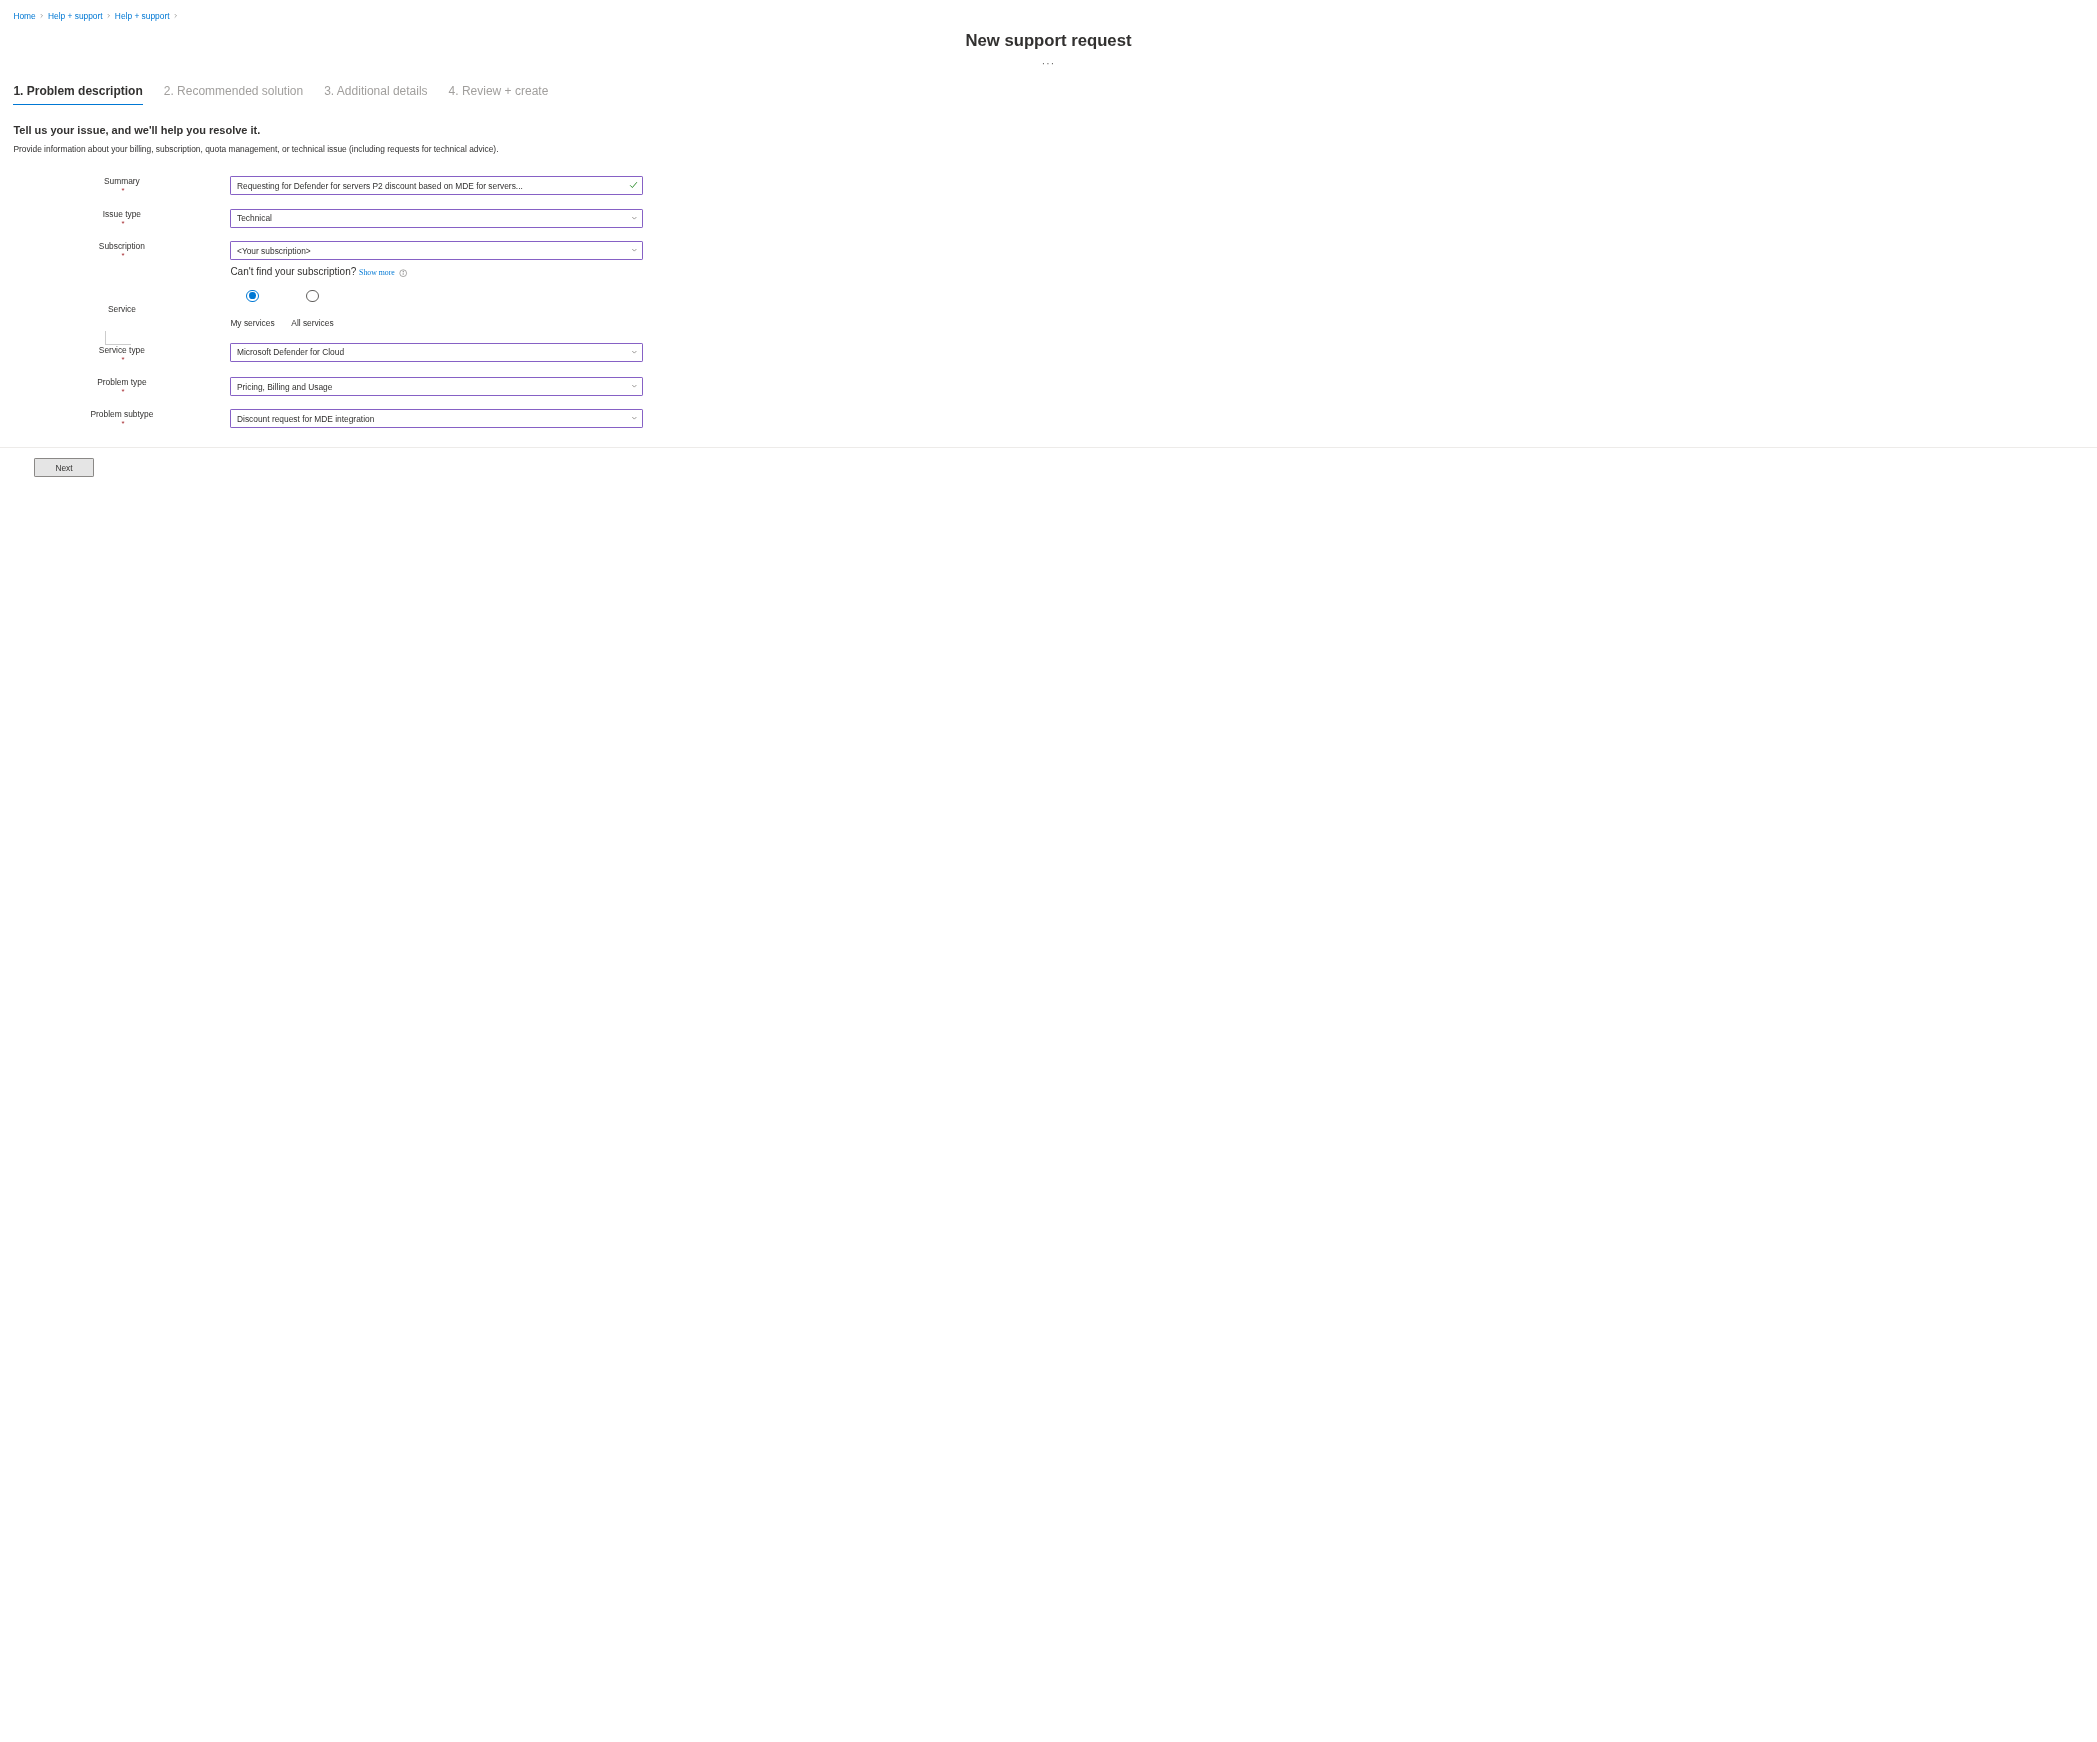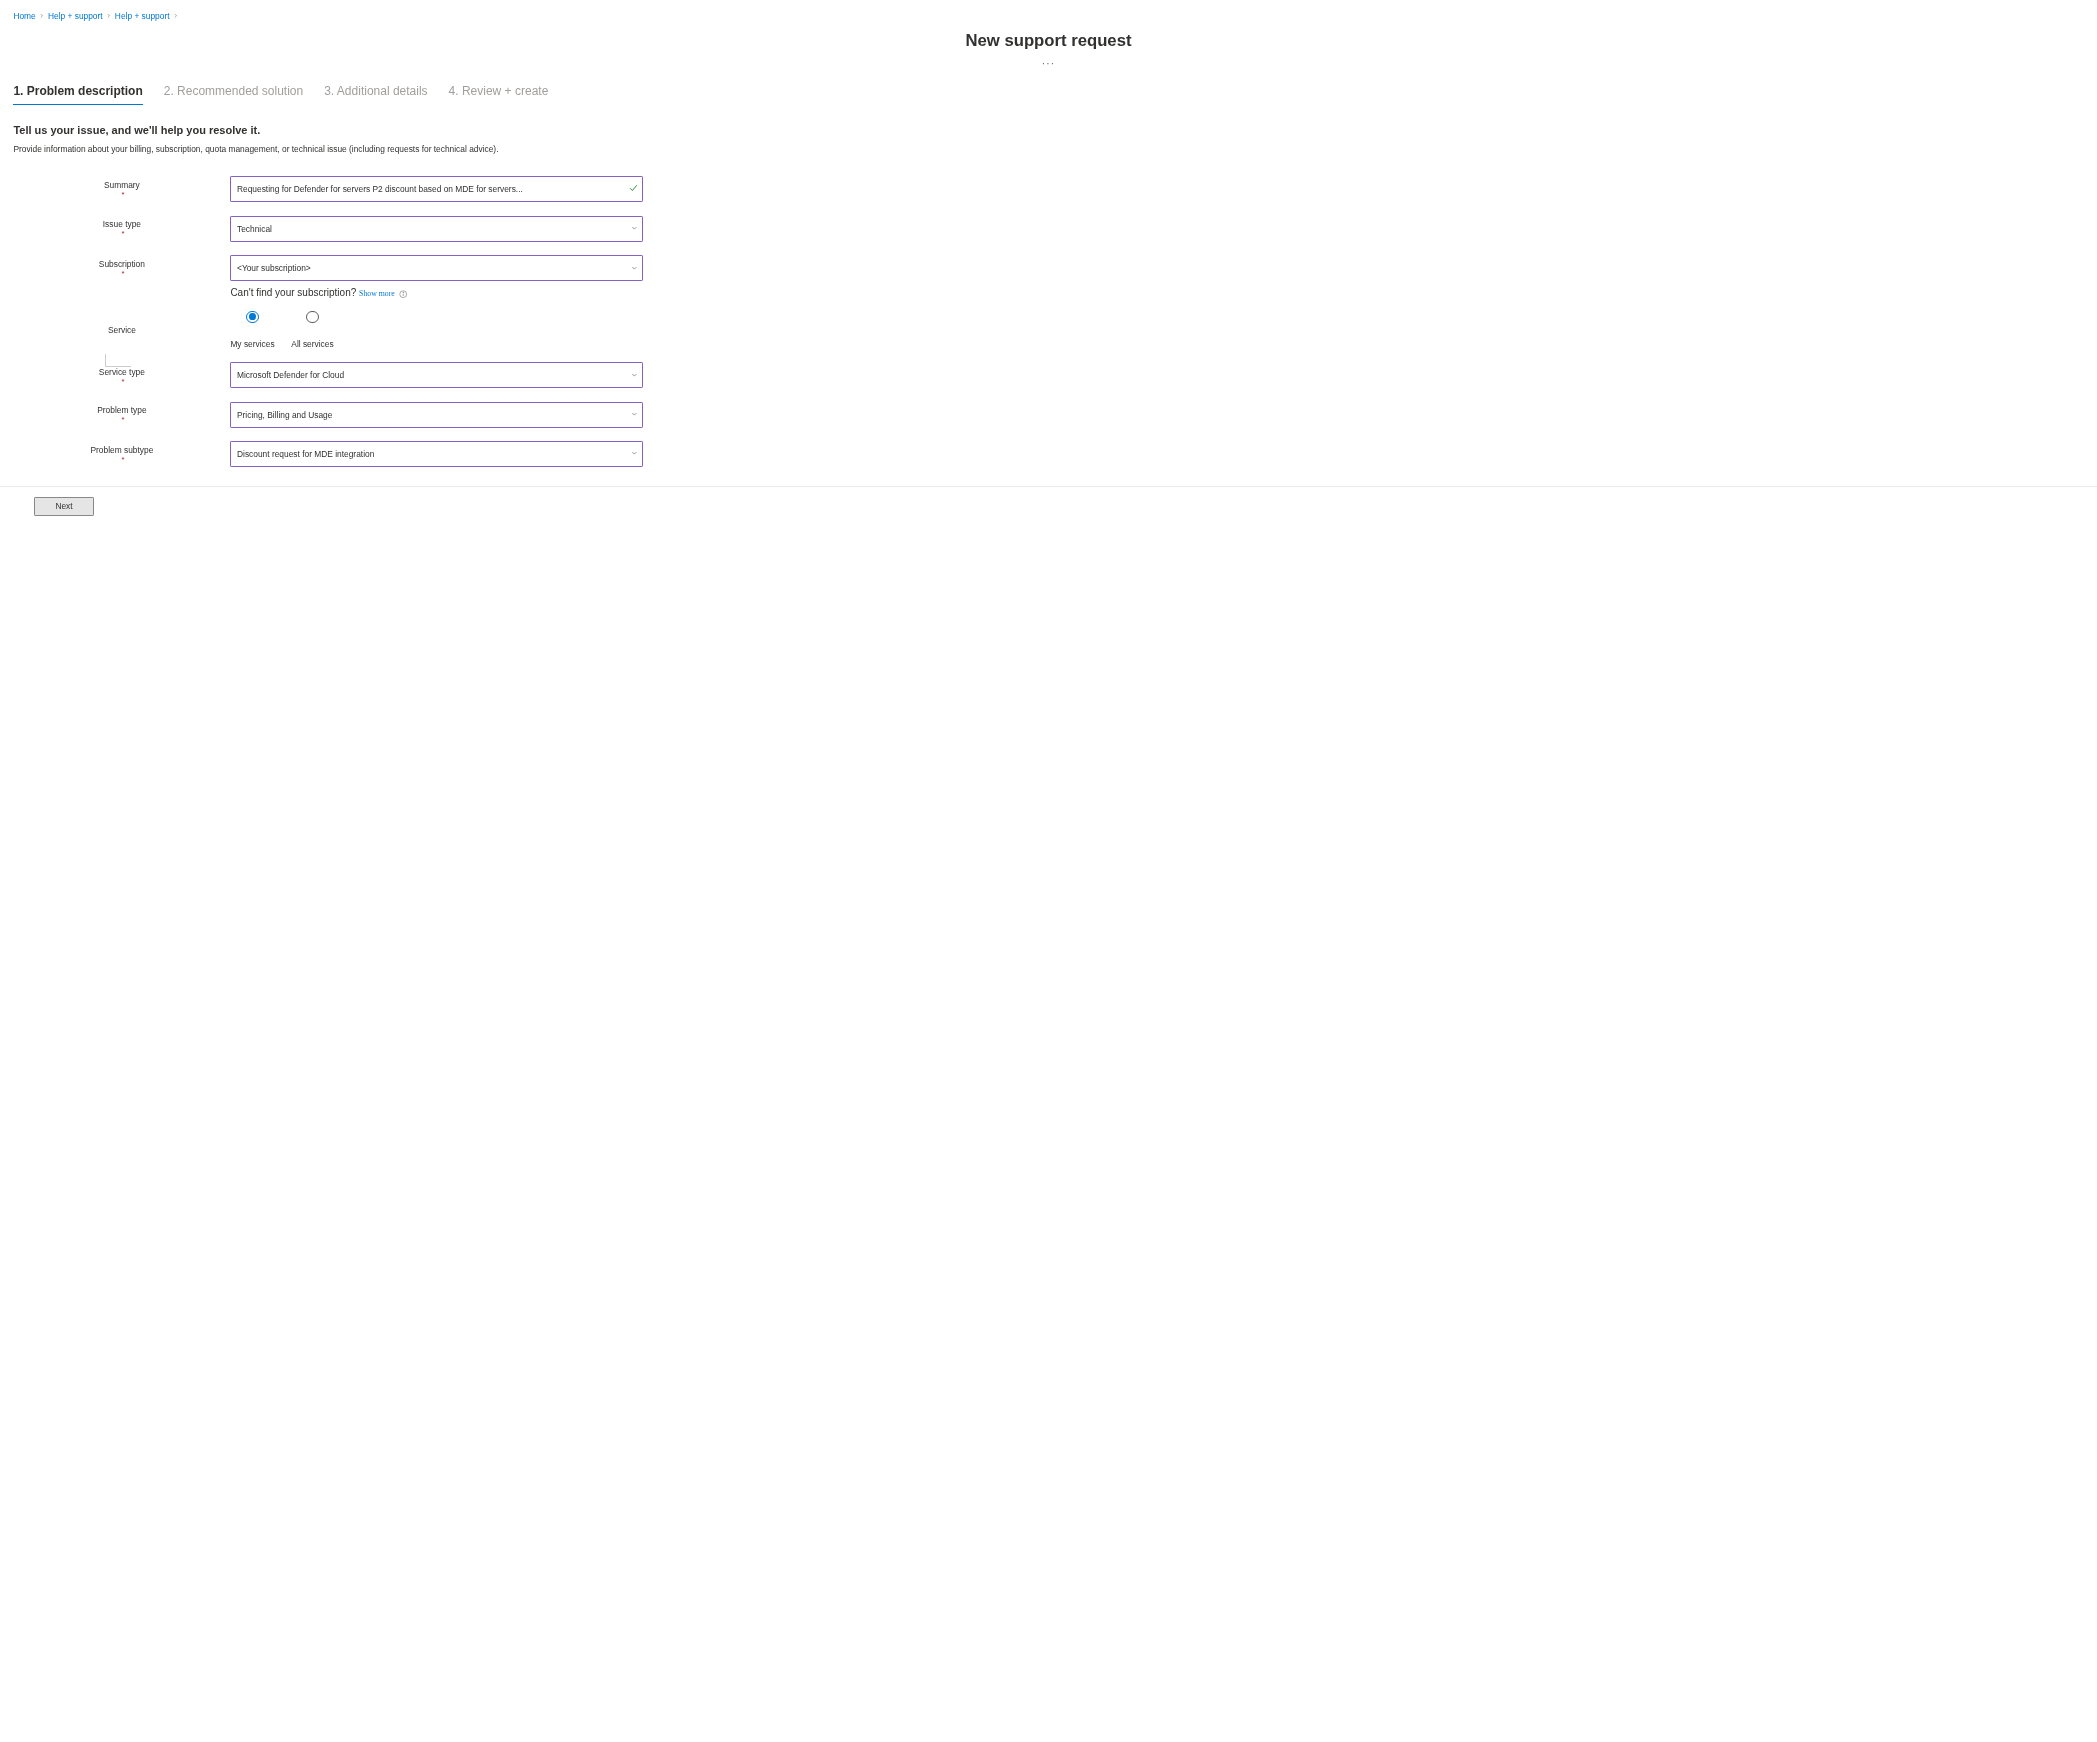--- a/index.html
+++ b/index.html
@@ -115,21 +115,21 @@
       flex: 1;
       max-width: 413px;
     }
     .input-wrap {
       position: relative;
       width: 100%;
     }
     .text-input,
     .dropdown {
       width: 100%;
-      height: 26px;
+      height: 19px;
       border: 0.6px solid #8661c5;
       border-radius: 1.1px;
       padding: 0 20px 0 5.6px;
       font-size: 8.4px;
       color: #323130;
       background: #fff;
       font-family: inherit;
       outline: none;
       text-align: left;
       cursor: pointer;

